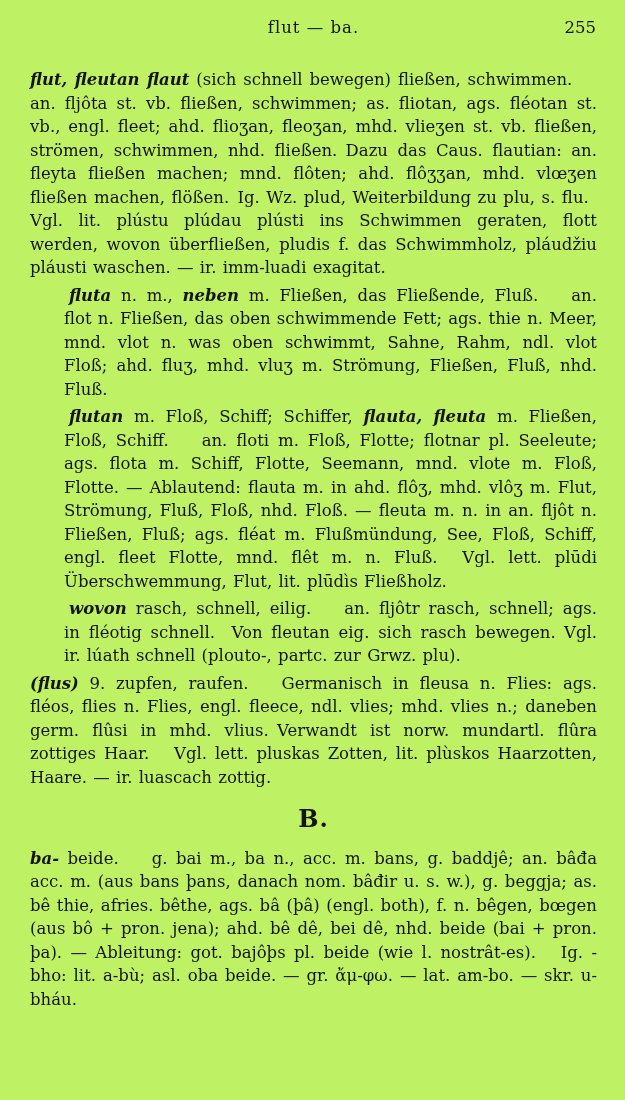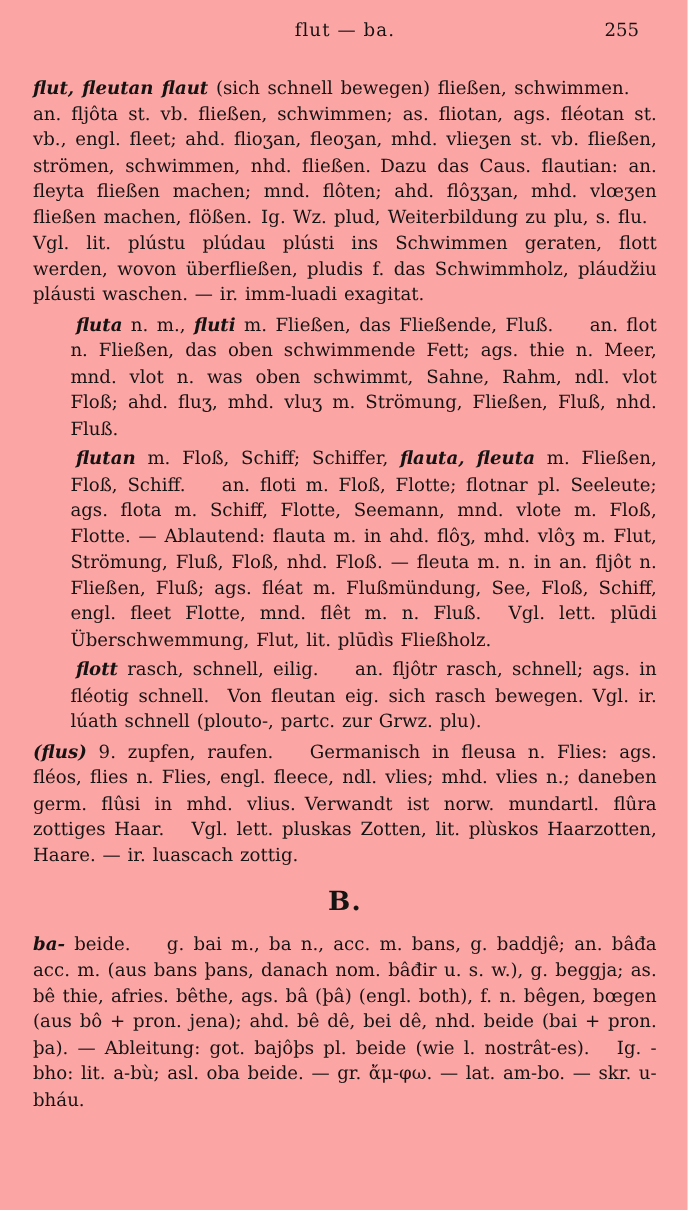--- a/index.html
+++ b/index.html
@@ -4,42 +4,42 @@
 <style>
   html, body {
     margin: 0;
     padding: 0;
     background: #f4f3ef;
   }
   .page {
     width: 625px;
     height: 1100px;
     margin: 0 auto;
-    background: #fca5a5;
+    background: #bef264;
     color: #161412;
     font-family: "DejaVu Serif", "DejaVu Sans", serif;
     font-size: 16.5px;
     line-height: 23.5px;
     box-sizing: border-box;
     padding: 16px 28px 10px 30px;
     overflow: hidden;
   }
   .page-header {
     position: relative;
     text-align: center;
     margin-bottom: 28px;
     height: 24px;
   }
   .running-title {
     display: inline-block;
     letter-spacing: 1px;
   }
   .page-number {
     position: absolute;
-    right: 16px;
+    right: 1px;
     top: 0;
   }
   .entries p.entry {
     margin: 0 0 4px 0;
     text-align: justify;
     word-spacing: 1px;
   }
   .entries p.entry.indent {
     margin-left: 34px;
     text-indent: 5px;
@@ -56,20 +56,20 @@
 </head>
 <body>
 
 <div class="page">
   <div class="page-header">
     <span class="running-title">flut — ba.</span>
     <span class="page-number">255</span>
   </div>
   <div class="entries">
       <p class="entry"><span class="hw">flut, fleutan flaut</span><span class="txt"> (sich schnell bewegen) fließen, schwimmen.  an. fljôta st. vb. fließen, schwimmen; as. fliotan, ags. fléotan st. vb., engl. fleet; ahd. flioʒan, fleoʒan, mhd. vlieʒen st. vb. fließen, strömen, schwimmen, nhd. fließen. Dazu das Caus. flautian: an. fleyta fließen machen; mnd. flôten; ahd. flôʒʒan, mhd. vlœʒen fließen machen, flößen. Ig. Wz. plud, Weiterbildung zu plu, s. flu. Vgl. lit. plústu plúdau plústi ins Schwimmen geraten, flott werden, wovon überfließen, pludis f. das Schwimmholz, pláudžiu pláusti waschen. — ir. imm-luadi exagitat.</span></p>
-      <p class="entry indent"><span class="hw">fluta</span><span class="txt"> n. m., </span><span class="hw">fluti</span><span class="txt"> m. Fließen, das Fließende, Fluß.  an. flot n. Fließen, das oben schwimmende Fett; ags. thie n. Meer, mnd. vlot n. was oben schwimmt, Sahne, Rahm, ndl. vlot Floß; ahd. fluʒ, mhd. vluʒ m. Strömung, Fließen, Fluß, nhd. Fluß.</span></p>
+      <p class="entry indent"><span class="hw">fluta</span><span class="txt"> n. m., </span><span class="hw">neben</span><span class="txt"> m. Fließen, das Fließende, Fluß.  an. flot n. Fließen, das oben schwimmende Fett; ags. thie n. Meer, mnd. vlot n. was oben schwimmt, Sahne, Rahm, ndl. vlot Floß; ahd. fluʒ, mhd. vluʒ m. Strömung, Fließen, Fluß, nhd. Fluß.</span></p>
       <p class="entry indent"><span class="hw">flutan</span><span class="txt"> m. Floß, Schiff; Schiffer, </span><span class="hw">flauta, fleuta</span><span class="txt"> m. Fließen, Floß, Schiff.  an. floti m. Floß, Flotte; flotnar pl. Seeleute; ags. flota m. Schiff, Flotte, Seemann, mnd. vlote m. Floß, Flotte. — Ablautend: flauta m. in ahd. flôʒ, mhd. vlôʒ m. Flut, Strömung, Fluß, Floß, nhd. Floß. — fleuta m. n. in an. fljôt n. Fließen, Fluß; ags. fléat m. Flußmündung, See, Floß, Schiff, engl. fleet Flotte, mnd. flêt m. n. Fluß.  Vgl. lett. plūdi Überschwemmung, Flut, lit. plūdìs Fließholz.</span></p>
-      <p class="entry indent"><span class="hw">flott</span><span class="txt"> rasch, schnell, eilig.  an. fljôtr rasch, schnell; ags. in fléotig schnell. Von fleutan eig. sich rasch bewegen. Vgl. ir. lúath schnell (plouto-, partc. zur Grwz. plu).</span></p>
+      <p class="entry indent"><span class="hw">wovon</span><span class="txt"> rasch, schnell, eilig.  an. fljôtr rasch, schnell; ags. in fléotig schnell. Von fleutan eig. sich rasch bewegen. Vgl. ir. lúath schnell (plouto-, partc. zur Grwz. plu).</span></p>
       <p class="entry"><span class="hw">(flus)</span><span class="txt"> 9. zupfen, raufen.  Germanisch in fleusa n. Flies: ags. fléos, flies n. Flies, engl. fleece, ndl. vlies; mhd. vlies n.; daneben germ. flûsi in mhd. vlius. Verwandt ist norw. mundartl. flûra zottiges Haar.  Vgl. lett. pluskas Zotten, lit. plùskos Haarzotten, Haare. — ir. luascach zottig.</span></p>
       <div class="section-heading">B.</div>
       <p class="entry"><span class="hw">ba-</span><span class="txt"> beide.  g. bai m., ba n., acc. m. bans, g. baddjê; an. bâđa acc. m. (aus bans þans, danach nom. bâđir u. s. w.), g. beggja; as. bê thie, afries. bêthe, ags. bâ (þâ) (engl. both), f. n. bêgen, bœgen (aus bô + pron. jena); ahd. bê dê, bei dê, nhd. beide (bai + pron. þa). — Ableitung: got. bajôþs pl. beide (wie l. nostrât-es).  Ig. -bho: lit. a-bù; asl. oba beide. — gr. ἄμ-φω. — lat. am-bo. — skr. u-bháu.</span></p>
     </div>
 </div>
 
 </body></html>

